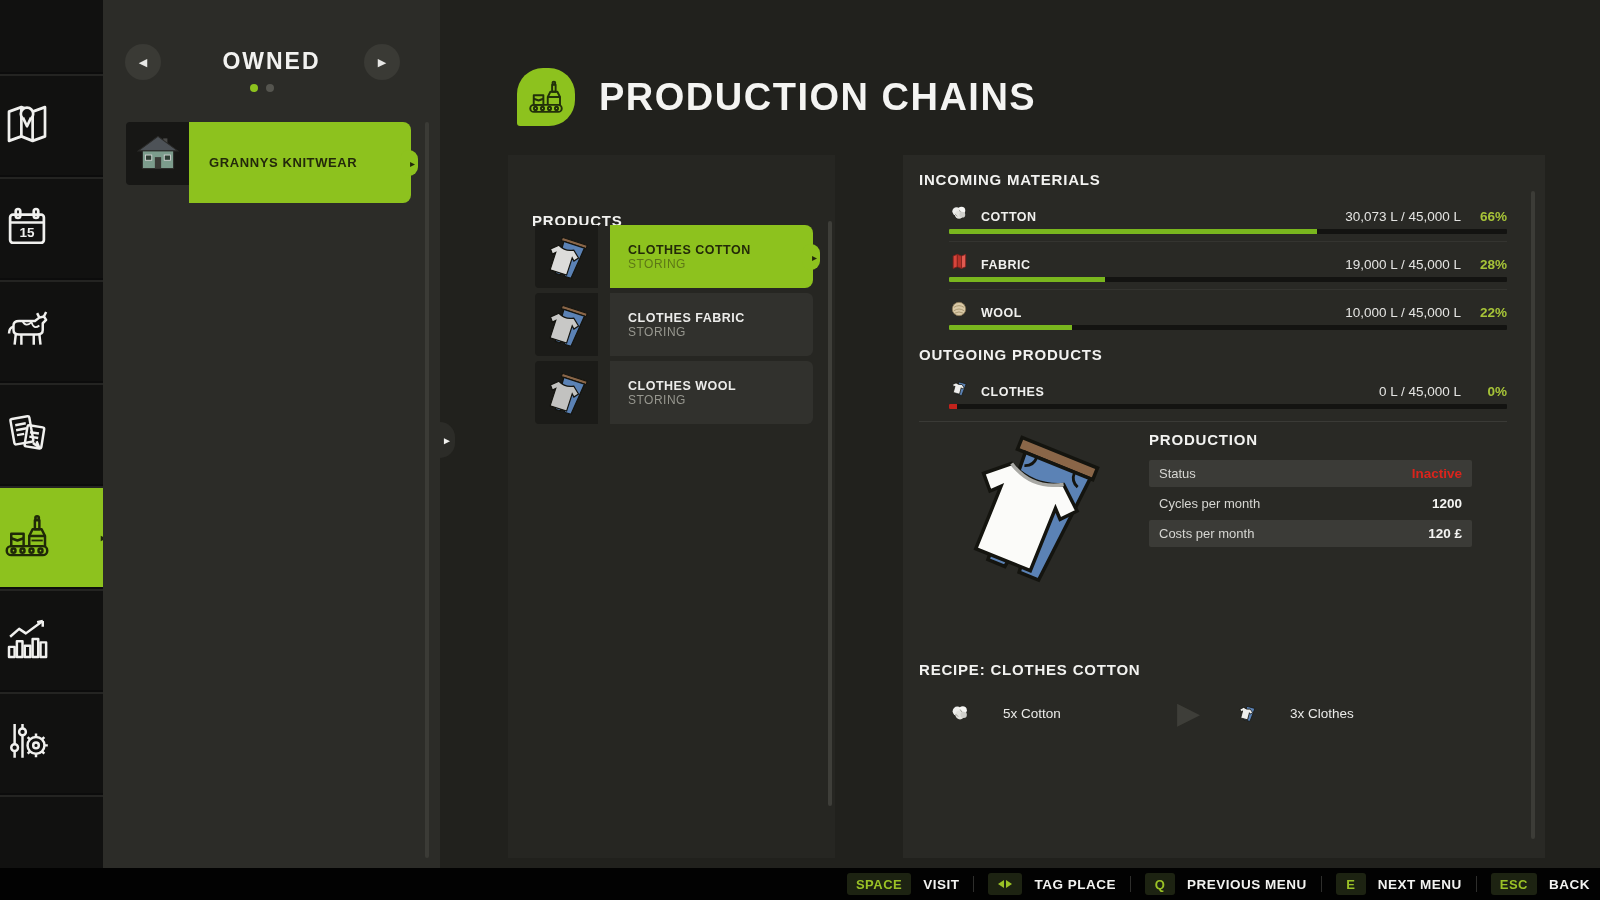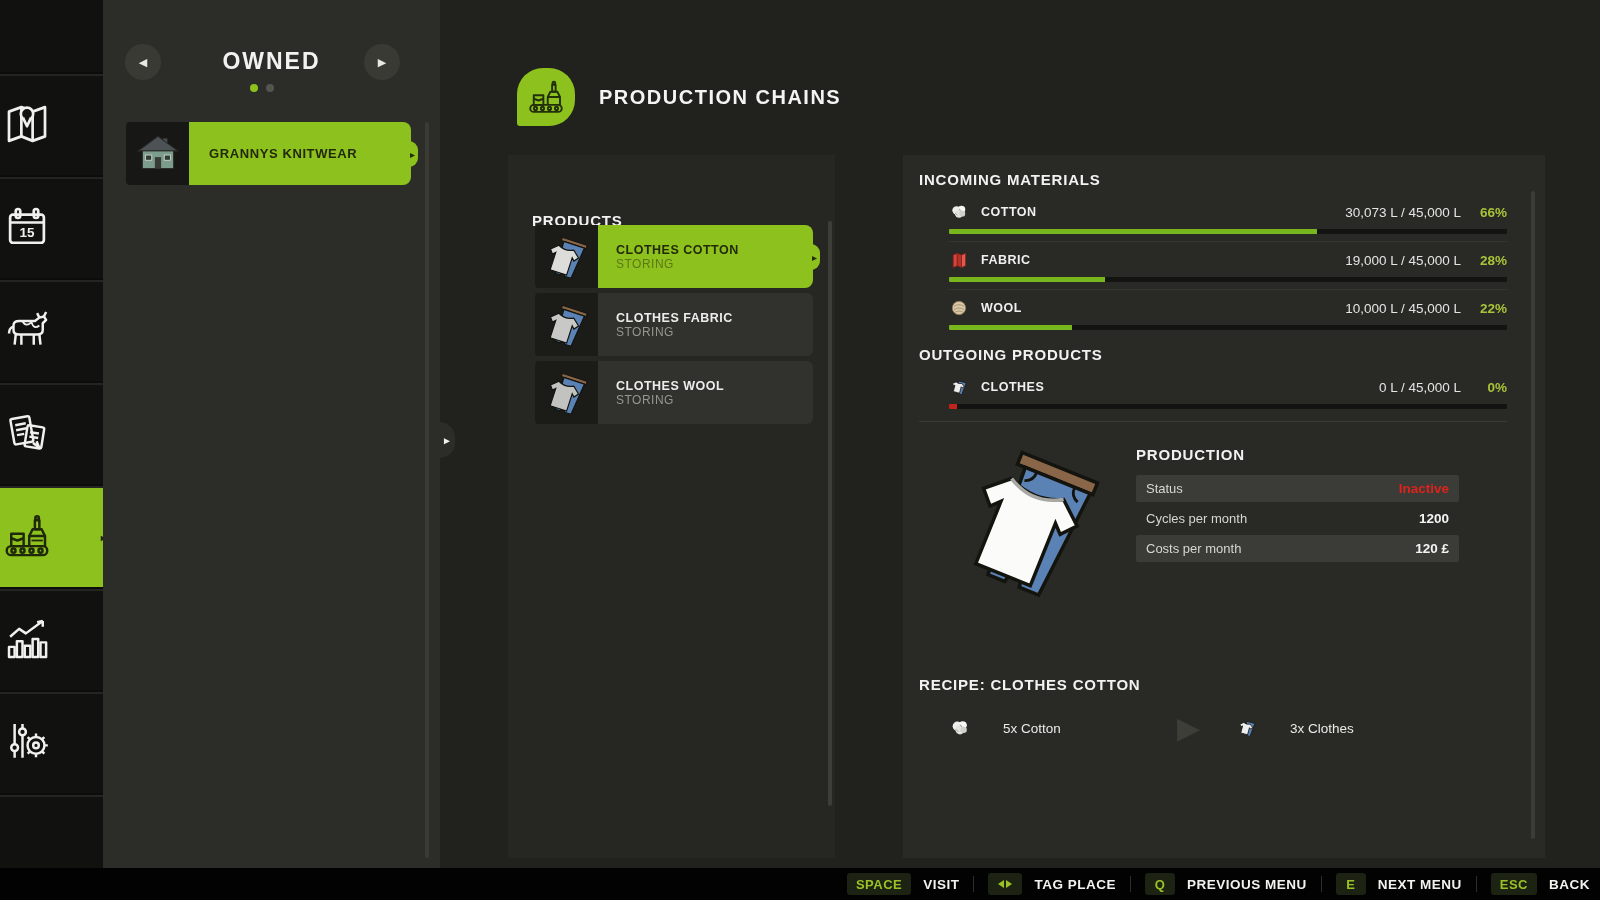--- a/index.html
+++ b/index.html
@@ -25,21 +25,21 @@
   .owned-title { position:absolute; left:0; right:0; top:6px; text-align:center; color:#f2f2f0;
                  font-size:23px; font-weight:bold; letter-spacing:2px; }
   .nav-circle { position:absolute; top:2px; width:36px; height:36px; border-radius:50%;
                 background:#3a3a35; color:#e8e8e6; display:flex; align-items:center; justify-content:center;
                 font-size:11px; cursor:pointer; }
   .nav-circle.left { left:22px; }
   .nav-circle.right { right:40px; }
   .page-dots { position:absolute; top:84px; left:0; right:20px; display:flex; gap:8px; justify-content:center; }
   .dot { width:8px; height:8px; border-radius:50%; }
   .dot.on { background:#8dc21e; } .dot.off { background:#55554f; }
-  .owned-item { position:absolute; left:23px; top:122px; width:285px; height:63px; display:flex; }
+  .owned-item { position:absolute; left:23px; top:122px; width:285px; height:81px; display:flex; }
   .owned-thumb { width:63px; height:63px; background:#171715; border-radius:4px 0 0 4px; flex:0 0 auto;
                  display:flex; align-items:center; justify-content:center; }
   .owned-thumb svg { width:50px; height:50px; }
   .owned-label { position:relative; flex:1; background:#8dc21e; border-radius:0 8px 8px 0;
                  display:flex; align-items:center; padding-left:20px; }
   .owned-label .txt { color:#23290b; font-size:13px; font-weight:bold; letter-spacing:0.6px; }
   .notch { position:absolute; right:-7px; top:50%; transform:translateY(-50%);
            width:18px; height:26px; border-radius:9px; background:#8dc21e; }
   .notch-arrow { position:absolute; right:-4px; top:50%; transform:translateY(-50%);
                  font-size:10px; color:#23290b; z-index:2; }
@@ -48,61 +48,61 @@
   .panel-handle { position:absolute; left:440px; top:422px; width:15px; height:36px;
                   background:#2c2c28; border-radius:0 18px 18px 0; z-index:5; }
   .panel-handle span { position:absolute; left:2px; top:50%; transform:translateY(-50%);
                   color:#f0f0ee; font-size:10px; }
 
   
   .main-header { position:absolute; left:517px; top:68px; display:flex; align-items:center; gap:24px; }
   .header-badge { width:58px; height:58px; background:#8dc21e; border-radius:26px 26px 26px 3px;
                   display:flex; align-items:center; justify-content:center; }
   .header-badge svg { width:42px; height:42px; }
-  .main-title { color:#f4f4f2; font-size:20px; font-weight:600; letter-spacing:1.5px; }
+  .main-title { color:#f4f4f2; font-size:38px; font-weight:600; letter-spacing:1.5px; }
 
   
   .products { position:absolute; left:508px; top:155px; width:327px; height:703px; background:#262622; }
   .panel-heading { color:#f2f2f0; font-size:15px; font-weight:bold; letter-spacing:0.8px; }
   .products .panel-heading { position:absolute; left:24px; top:20px;margin-top:37px; }
   .product-list { position:absolute; left:27px; top:70px; width:278px; display:flex; flex-direction:column; gap:5px; }
   .product-item { position:relative; display:flex; height:63px; cursor:pointer; }
   .prod-thumb { width:63px; height:63px; background:#1b1b18; border-radius:4px 0 0 4px; flex:0 0 auto;
                 display:flex; align-items:center; justify-content:center; }
   .prod-thumb svg { width:52px; height:52px; }
   .prod-body { position:relative; flex:1; background:#31312d; border-radius:0 6px 6px 0;
-               display:flex; flex-direction:column; justify-content:center; padding-left:18px; }
+               display:flex; flex-direction:column; justify-content:center; padding-left:18px;margin-left:12px; }
   .prod-title { color:#ececea; font-size:12.5px; font-weight:bold; letter-spacing:0.5px; }
   .prod-status { color:#97978f; font-size:12px; letter-spacing:0.5px; }
   .product-item.selected .prod-body { background:#8dc21e; border-radius:0 8px 8px 0; }
   .product-item.selected .prod-title { color:#232a08; }
   .product-item.selected .prod-status { color:#5d7716; }
   .products-scroll { position:absolute; right:3px; top:66px; width:4px; height:585px;
                      background:#3e3e39; border-radius:2px; }
 
   
   .rpanel { position:absolute; left:903px; top:155px; width:642px; height:703px; background:#292925;
             padding:16px 38px 0 16px; }
   .rp-heading { color:#f2f2f0; font-size:15px; font-weight:bold; letter-spacing:0.8px; }
   .mat-rows { margin-left:30px; margin-top:12px; }
   .mat-row { margin-bottom:6px; }
-  .mat-head { display:flex; align-items:center; height:24px; }
+  .mat-head { display:flex; align-items:flex-end; height:24px; }
   .mat-icon { width:22px; height:22px; flex:0 0 auto; margin-right:10px; display:flex; align-items:center; }
   .mat-icon svg { width:20px; height:20px; }
   .mat-name { color:#f0f0ee; font-size:12.5px; font-weight:bold; letter-spacing:0.5px; flex:1; }
   .mat-amount { color:#e4e4e2; font-size:13.5px; }
   .mat-pct { width:46px; text-align:right; color:#a7c438; font-size:13.5px; font-weight:bold; }
   .bar { position:relative; height:5px; background:#131311; border-radius:1px; margin-top:5px; overflow:hidden; }
   .bar-fill { position:absolute; left:0; top:0; bottom:0; background:#79b61e; }
   .bar-stub { position:absolute; left:0; top:0; bottom:0; width:8px; background:#c2231c; }
   .mat-sep { height:1px; background:#343430; margin-top:7px; }
   .out-heading { margin-top:16px; }
   .big-sep { height:1px; background:#3a3a36; margin-top:12px; margin-left:0; }
 
-  .prod-block { display:flex; margin-top:20px; margin-left:30px; }
+  .prod-block { display:flex; margin-top:5px; margin-left:30px;gap:13px; }
   .prod-img { width:175px; height:172px; flex:0 0 auto; display:flex; align-items:center; justify-content:center; }
   .prod-img svg { width:168px; height:168px; }
   .prod-info { margin-left:12px; padding-top:4px; }
   .prod-info .rp-heading { margin-bottom:12px; }
   .prod-table { width:323px; display:flex; flex-direction:column; gap:3px; }
   .pt-row { height:27px; display:flex; align-items:center; padding:0 10px; }
   .pt-row.shade { background:#3b3b37; border-radius:2px; }
   .pt-label { flex:1; color:#d6d6d2; font-size:13px; }
   .pt-value { color:#f4f4f2; font-size:13.5px; font-weight:bold;padding-left:48px; }
   .pt-value.neg { color:#da241c; }

